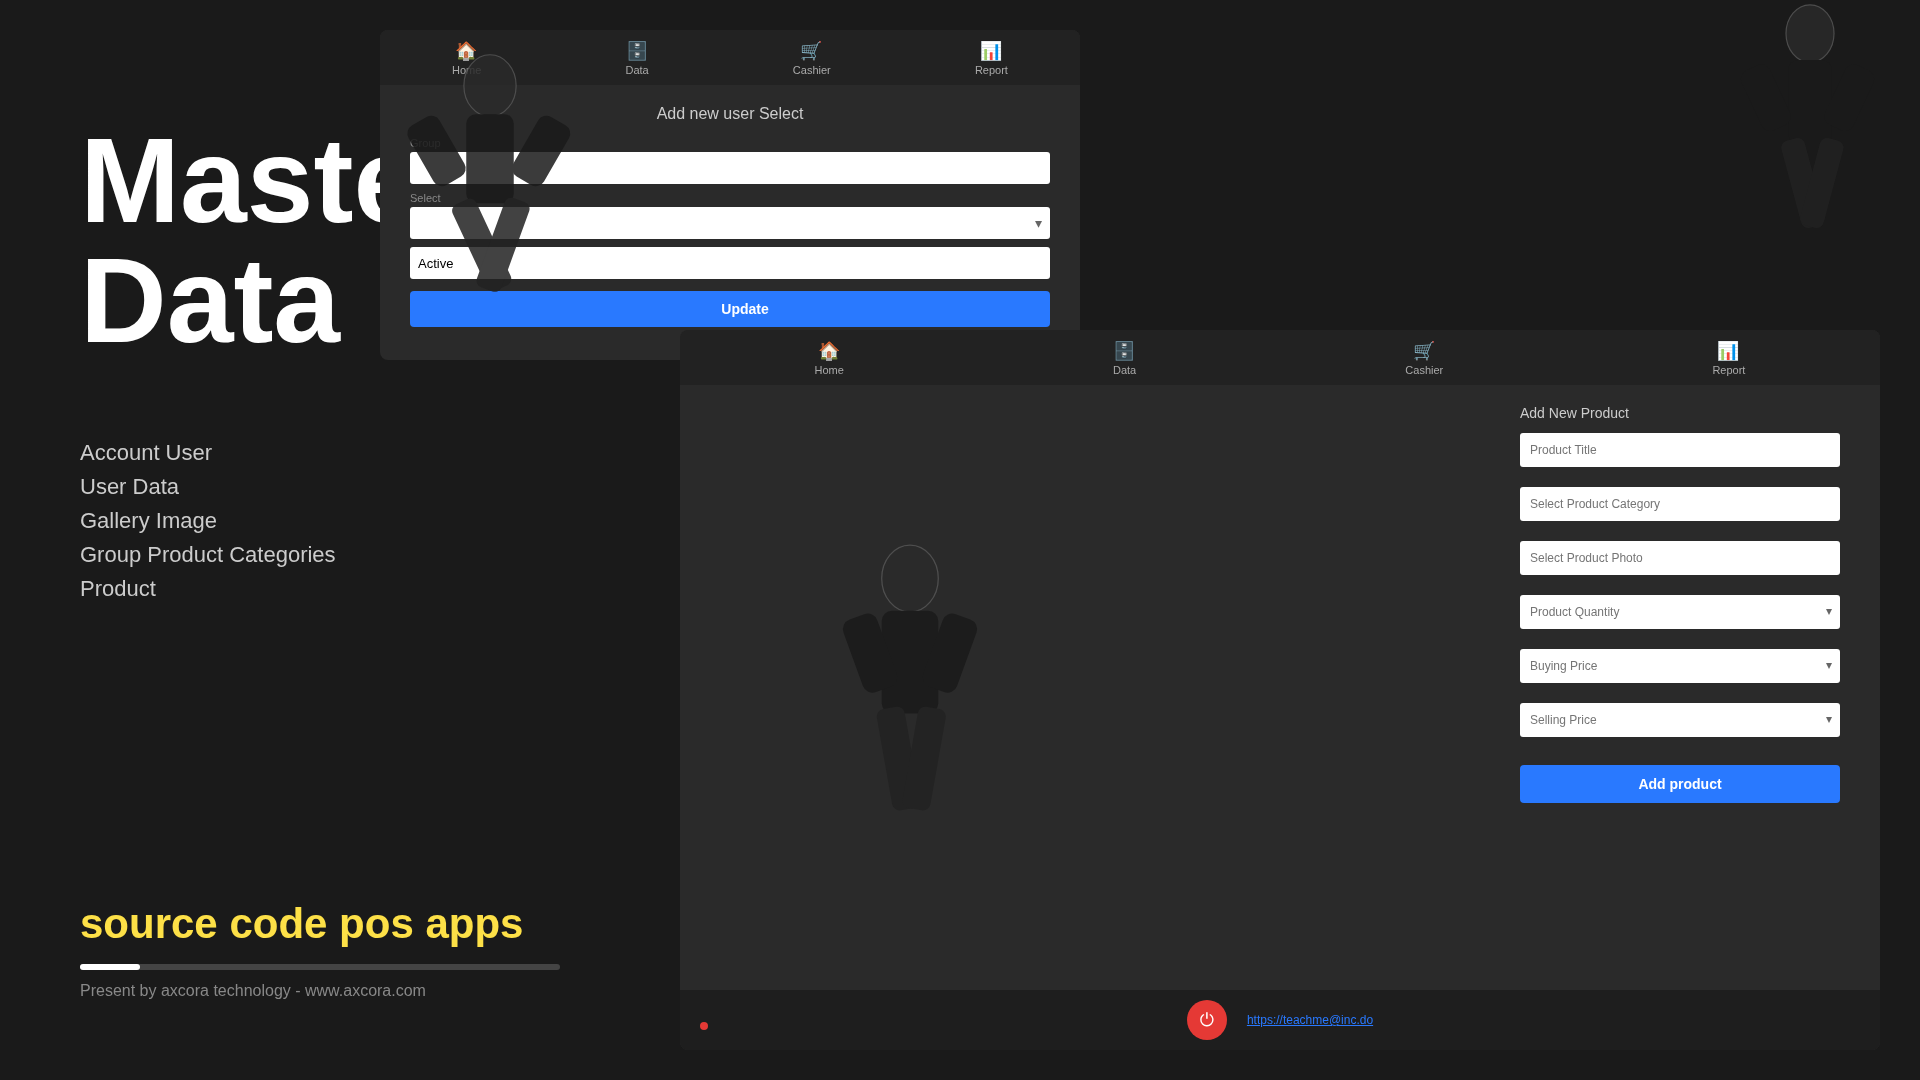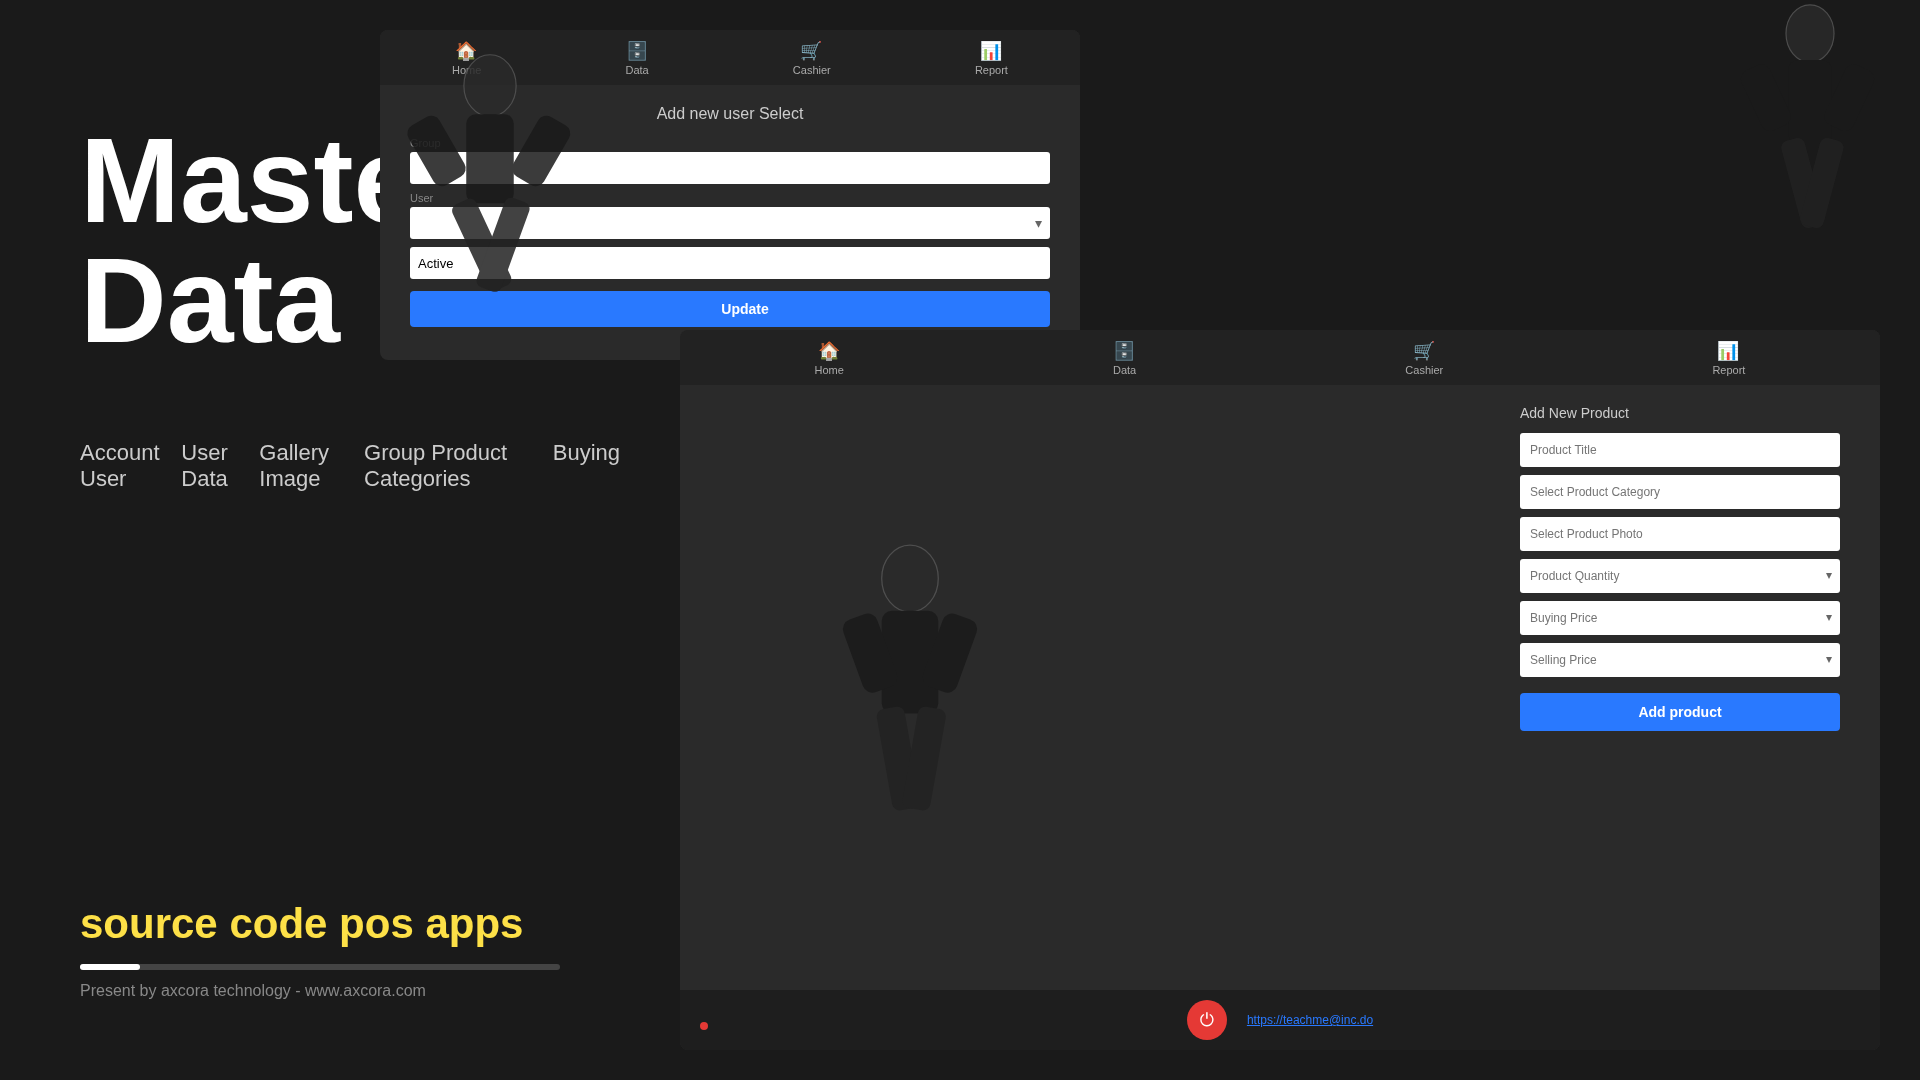--- a/index.html
+++ b/index.html
@@ -30,21 +30,21 @@
       font-weight: 900;
       color: #ffffff;
       line-height: 1.0;
       margin-top: 60px;
     }
 
     .nav-list {
       margin-top: 80px;
       list-style: none;
       display: flex;
-      flex-direction: row;
+      flex-direction: column;
       gap: 8px;
     }
 
     .nav-list li {
       font-size: 22px;
       color: #cccccc;
       cursor: pointer;
     }
 
     .footer-section {
@@ -215,21 +215,21 @@
       font-size: 14px;
       margin-bottom: 12px;
     }
 
     .product-input {
       width: 100%;
       height: 34px;
       background: #fff;
       border: none;
       border-radius: 3px;
-      margin-bottom: 8px;
+      margin-bottom: 20px;
       padding: 0 10px;
       font-size: 12px;
       color: #333;
     }
 
     .product-input-with-icon {
       position: relative;
     }
 
     .product-input-with-icon .product-input {
@@ -308,21 +308,21 @@
   <div class="master-title">
     <div>Master</div>
     <div>Data</div>
   </div>
 
   <ul class="nav-list">
     <li>Account User</li>
     <li>User Data</li>
     <li>Gallery Image</li>
     <li>Group Product Categories</li>
-    <li>Buying</li>
+    <li>Product</li>
   </ul>
 
   <div class="footer-section">
     <div class="source-code-text">source code pos apps</div>
     <div class="progress-bar-container">
       <div class="progress-bar-fill"></div>
     </div>
     <div class="present-text">Present by axcora technology - www.axcora.com</div>
   </div>
 </div>
@@ -345,21 +345,21 @@
       </div>
       <div class="nav-item">
         <span class="nav-icon">📊</span>
         <span>Report</span>
       </div>
     </div>
     <div class="form-area">
       <div class="form-title">Add new user Select</div>
       <div class="form-label">Group</div>
       <input class="form-input" type="text" placeholder="" style="">
-      <div class="form-label">User</div>
+      <div class="form-label">Select</div>
       <div class="form-input-with-icon">
         <input class="form-input" type="text" placeholder="" style="">
         <span class="input-icon">▾</span>
       </div>
       <input class="form-input" type="text" placeholder="Active" value="Active" style="">
       <button class="btn-update">Update</button>
     </div>
   </div>
 
   <div class="screenshot-bottom">

